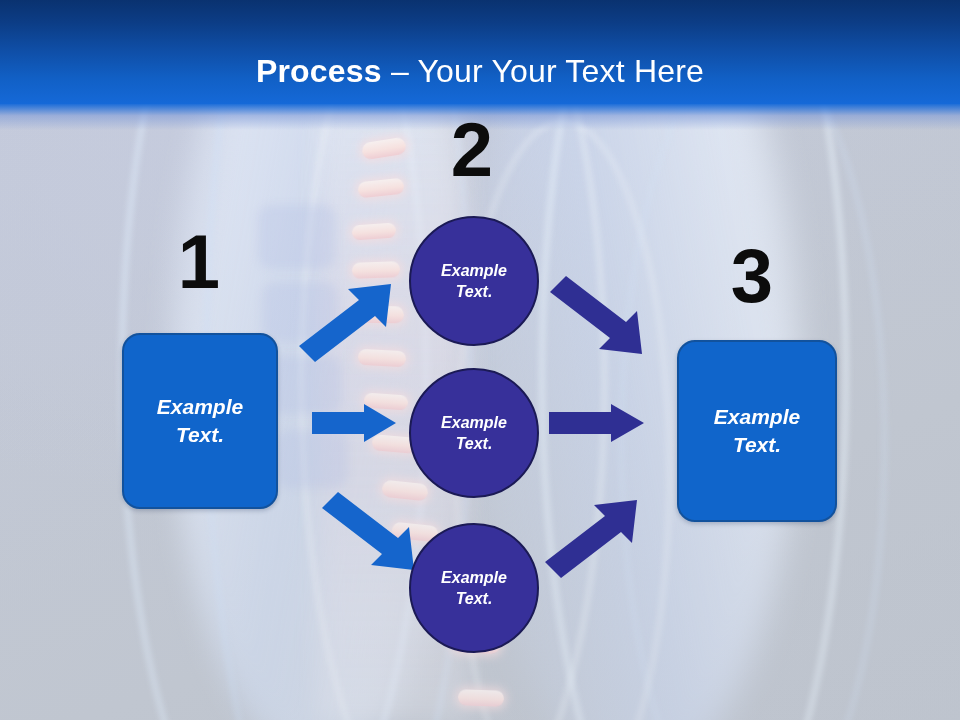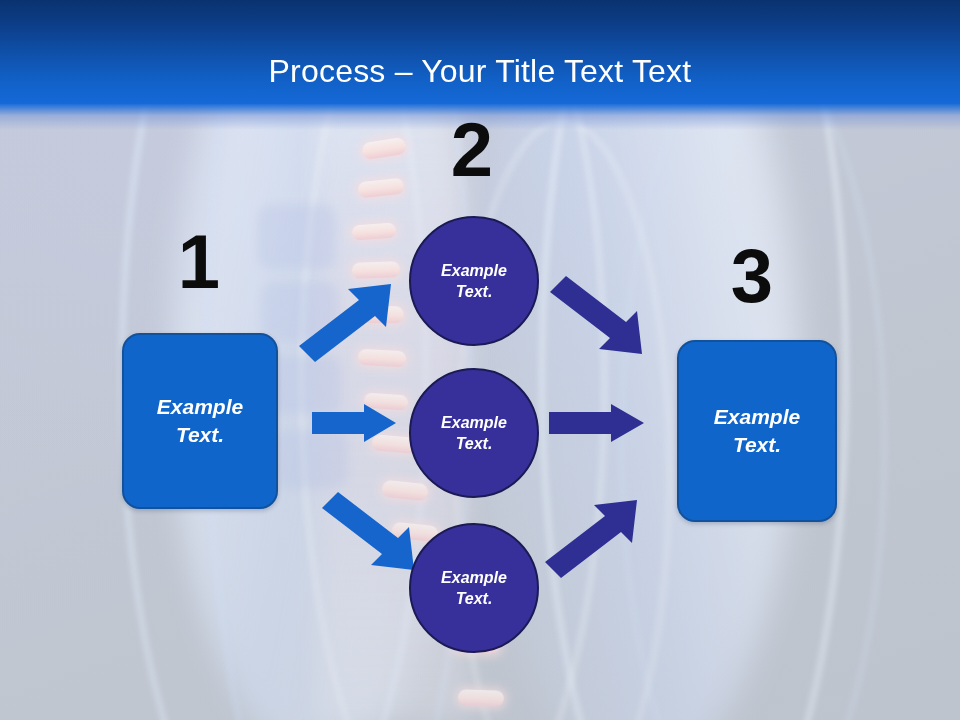--- a/index.html
+++ b/index.html
@@ -131,21 +131,21 @@
     position: absolute;
     left: 0; top: 52px;
     width: 960px;
     text-align: center;
     color: #ffffff;
     font-size: 32px;
     line-height: 38px;
     letter-spacing: 0.2px;
     white-space: nowrap;
   }
-  .title .t-strong { font-weight: normal; }
+  .title .t-strong { font-weight: bold; }
   .title .t-rest   { font-weight: normal; }
 
   
   .step-num {
     position: absolute;
     color: #0c0c0c;
     font-size: 76px;
     font-weight: bold;
     line-height: 76px;
     text-align: center;
@@ -238,21 +238,21 @@
   <div class="disc" style="left:382px; top:482px;  width:46px; height:17px; transform:rotate(6deg);"></div>
   <div class="disc" style="left:392px; top:524px;  width:46px; height:16px; transform:rotate(6deg);"></div>
   <div class="disc" style="left:452px; top:636px;  width:48px; height:17px; transform:rotate(3deg);"></div>
   <div class="disc" style="left:458px; top:690px;  width:46px; height:16px; transform:rotate(2deg);"></div>
 
   <div class="bg-veil"></div>
 
   <div class="header"></div>
   <div class="header-fade"></div>
   <div class="title">
-    <span class="t-strong">Process</span><span class="t-rest"> – Your Title Text Text</span>
+    <span class="t-strong">Process</span><span class="t-rest"> – Your Your Text Here</span>
   </div>
 
   <svg class="arrow-svg" id="arrow-l1" style="left:295px; top:280px;" width="110" height="75">
     <polygon points="4,66 64,20 53,9 96,4 91,47 80,36 20,82" fill="#1565cc"></polygon>
   </svg>
 
   <svg class="arrow-svg" id="arrow-l2" style="left:310px; top:404px;" width="90" height="38">
     <polygon points="2,8 54,8 54,0 86,19 54,38 54,30 2,30" fill="#1565cc"></polygon>
   </svg>
 

